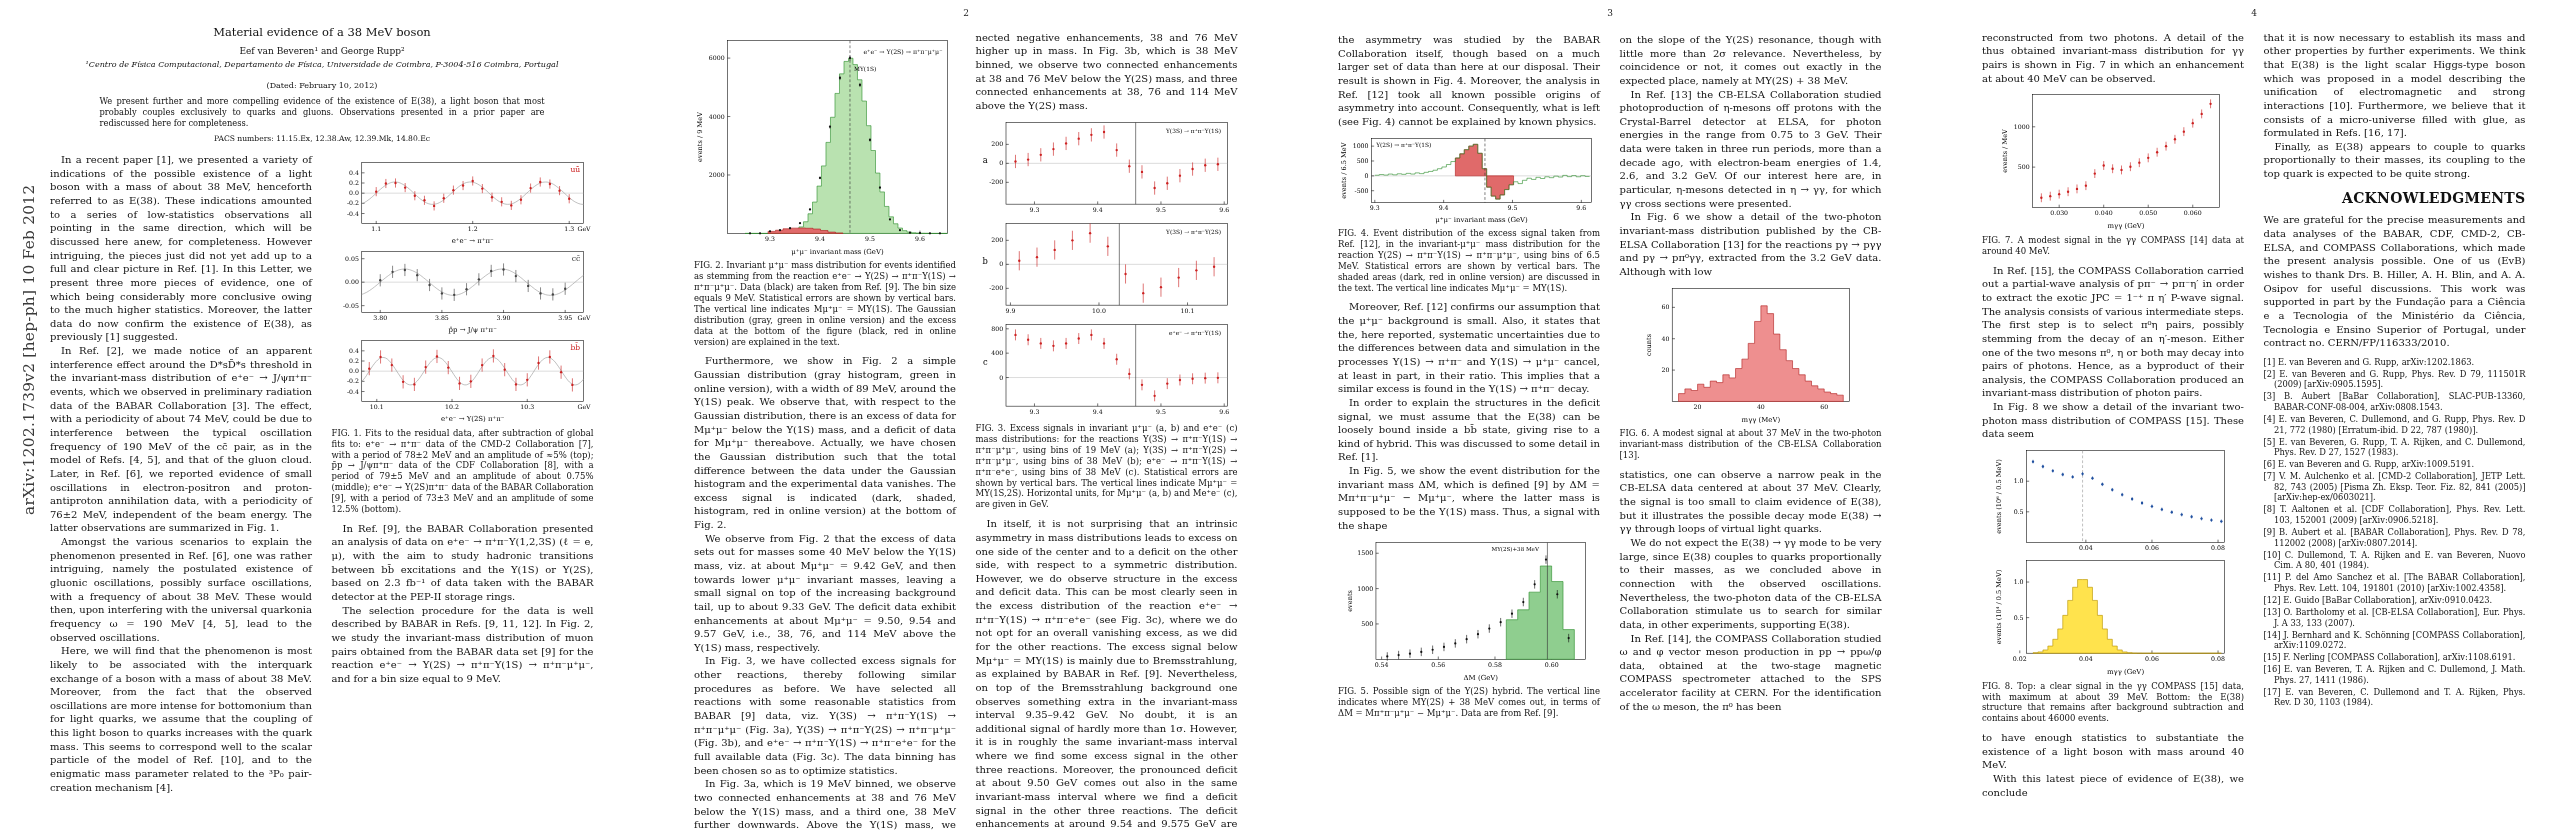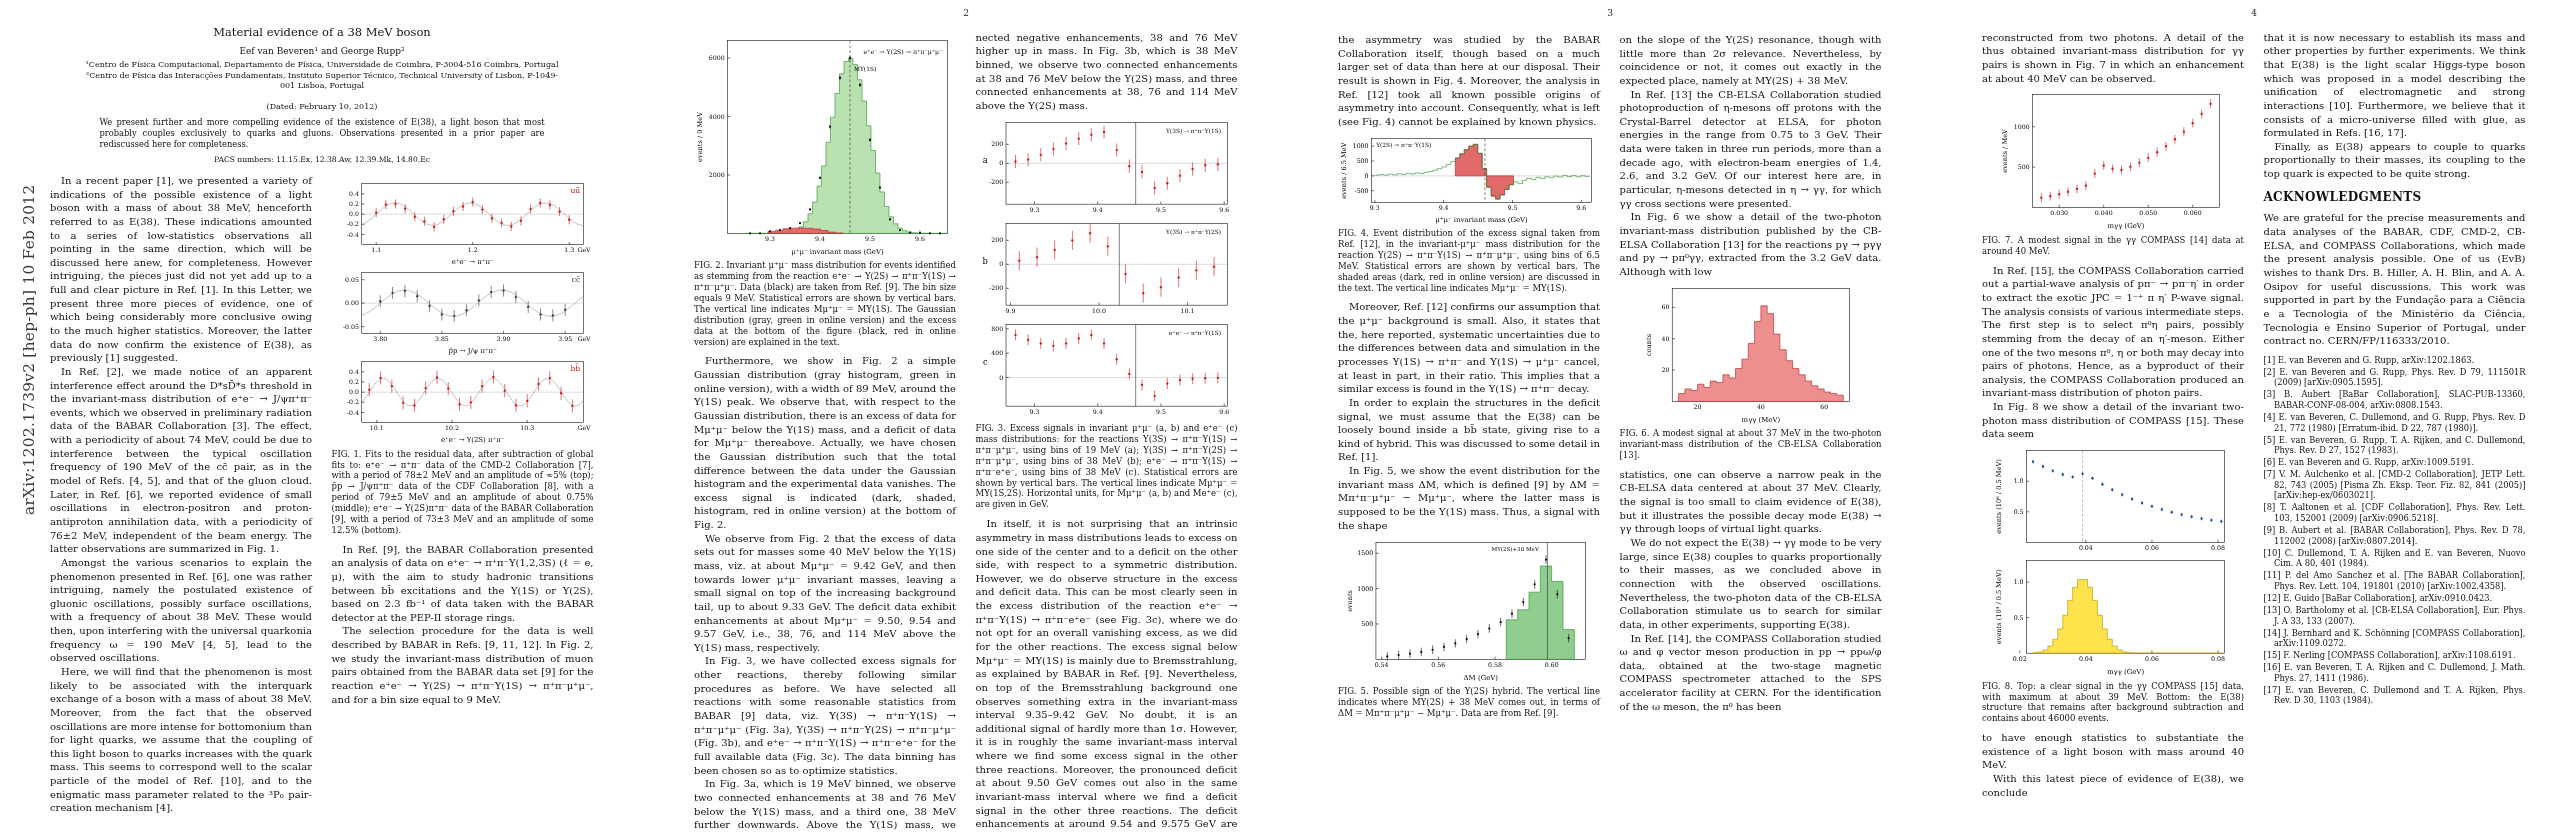--- a/index.html
+++ b/index.html
@@ -8,45 +8,44 @@
        font-family:"DejaVu Serif","Liberation Serif",serif;color:#111}
   .page{position:absolute;top:0;width:644px;height:834px;background:#fff;overflow:hidden;
         padding:21px 50px 0 50px}
   #page1{left:0}#page2{left:644px}#page3{left:1288px}#page4{left:1932px}
   .pageno{position:absolute;top:8.3px;left:50%;transform:translateX(-50%);font-size:9px;color:#222}
   .stamp{position:absolute;top:515px;left:19.5px;transform:rotate(-90deg);transform-origin:0 0;
          white-space:nowrap;font-size:15.3px;color:#3a3a3a;letter-spacing:0.3px}
   .titleblock{text-align:center;margin:4.2px auto 9.7px auto;width:486px}
   .title{font-weight:normal;font-size:11.5px;margin-bottom:7px}
   .authors{font-size:9px;margin-bottom:4.2px}
-  .affil{font-size:8px;line-height:1.3}
+  .affil{font-size:8px;font-style:italic;line-height:1.3}
   .date{font-size:8px;margin-top:10px;margin-bottom:6.3px}
   .abstract{font-size:8.3px;line-height:1.32;text-align:justify;width:445px;margin:0 auto 5.6px auto}
   .pacs{font-size:7.6px;text-align:center;width:445px;margin:0 auto 4.2px auto}
   .cols{display:flex;gap:19.5px}
   .col{width:262px;flex:0 0 262px}
   .para{font-size:10px;line-height:1.365;text-align:justify;text-indent:11px}
   .noindent{text-indent:0}
   .figwrap{margin:4.2px 0 1.4px 0;display:flex;flex-direction:column;align-items:center}
   .figwrap svg{display:block}
   .caption{font-size:8.5px;line-height:1.28;text-align:justify;margin:3.5px 0 7px 0;color:#111}
-  .secheading{text-align:left;font-weight:bold;font-size:12px;margin:9.7px 0 7px 0;letter-spacing:0.3px}
+  .secheading{text-align:right;font-weight:bold;font-size:14px;margin:9.7px 0 7px 0;letter-spacing:0.3px}
   .refs{margin-top:7px}
   .ref{font-size:8.3px;line-height:1.28;text-align:justify;margin-bottom:1.4px;padding-left:10.4px;text-indent:-10.4px}
 </style>
 </head>
 <body>
 
 <div class="page" id="page1">
   <div class="stamp">arXiv:1202.1739v2  [hep-ph]  10 Feb 2012</div>
   <div class="titleblock">
     <div class="title">Material evidence of a 38 MeV boson</div>
     <div class="authors">Eef van Beveren¹ and George Rupp²</div>
     <div class="affil">¹Centro de Física Computacional, Departamento de Física, Universidade de Coimbra, P-3004-516 Coimbra, Portugal</div>
-    <div class="affil">²Centro de Física das Interacções Fundamentais, Instituto Superior Técnico, Technical University of Lisbon, P-1049-001 Lisboa, Portugal</div>
     <div class="date">(Dated: February 10, 2012)</div>
     <div class="abstract">We present further and more compelling evidence of the existence of E(38), a light boson that most probably couples exclusively to quarks and gluons. Observations presented in a prior paper are rediscussed here for completeness.</div>
     <div class="pacs">PACS numbers: 11.15.Ex, 12.38.Aw, 12.39.Mk, 14.80.Ec</div>
   </div>
   <div class="cols">
     <div class="col">
       <div class="para">In a recent paper [1], we presented a variety of indications of the possible existence of a light boson with a mass of about 38 MeV, henceforth referred to as E(38). These indications amounted to a series of low-statistics observations all pointing in the same direction, which will be discussed here anew, for completeness. However intriguing, the pieces just did not yet add up to a full and clear picture in Ref. [1]. In this Letter, we present three more pieces of evidence, one of which being considerably more conclusive owing to the much higher statistics. Moreover, the latter data do now confirm the existence of E(38), as previously [1] suggested.</div>
       <div class="para">In Ref. [2], we made notice of an apparent interference effect around the D*sD̄*s threshold in the invariant-mass distribution of e⁺e⁻ → J/ψπ⁺π⁻ events, which we observed in preliminary radiation data of the BABAR Collaboration [3]. The effect, with a periodicity of about 74 MeV, could be due to interference between the typical oscillation frequency of 190 MeV of the cc̄ pair, as in the model of Refs. [4, 5], and that of the gluon cloud. Later, in Ref. [6], we reported evidence of small oscillations in electron-positron and proton-antiproton annihilation data, with a periodicity of 76±2 MeV, independent of the beam energy. The latter observations are summarized in Fig. 1.</div>
       <div class="para">Amongst the various scenarios to explain the phenomenon presented in Ref. [6], one was rather intriguing, namely the postulated existence of gluonic oscillations, possibly surface oscillations, with a frequency of about 38 MeV. These would then, upon interfering with the universal quarkonia frequency ω = 190 MeV [4, 5], lead to the observed oscillations.</div>
       <div class="para">Here, we will find that the phenomenon is most likely to be associated with the interquark exchange of a boson with a mass of about 38 MeV. Moreover, from the fact that the observed oscillations are more intense for bottomonium than for light quarks, we assume that the coupling of this light boson to quarks increases with the quark mass. This seems to correspond well to the scalar particle of the model of Ref. [10], and to the enigmatic mass parameter related to the ³P₀ pair-creation mechanism [4].</div>

